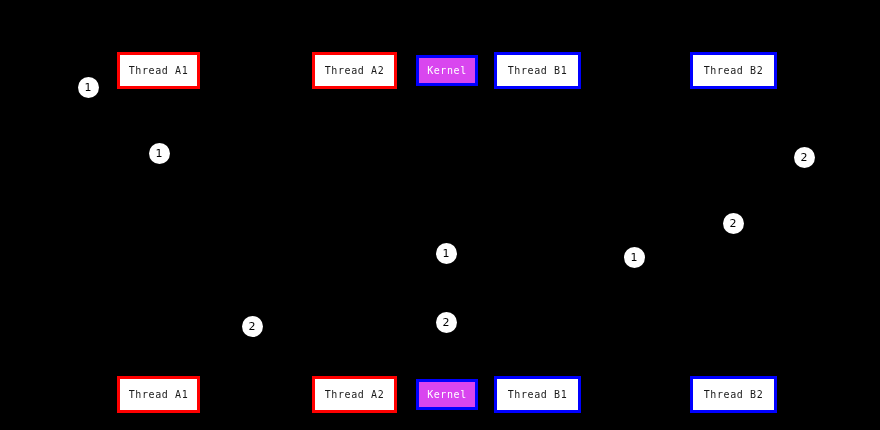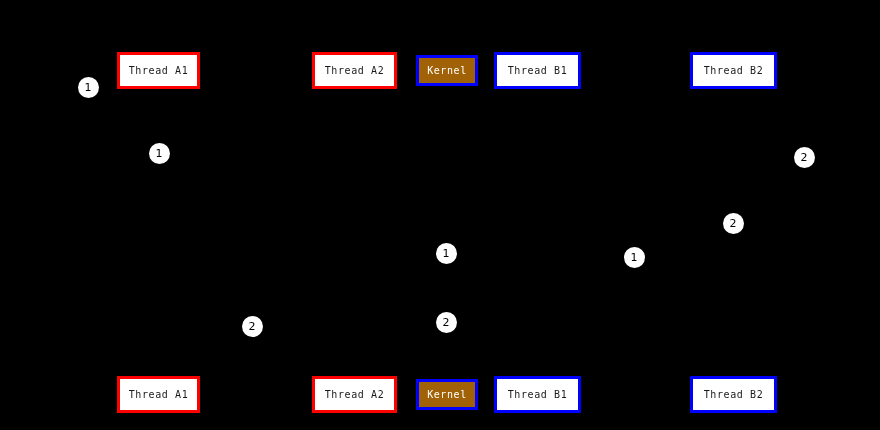--- a/index.html
+++ b/index.html
@@ -67,21 +67,21 @@
     border-color: #ff0000;
     color: #1a1a1a;
   }
   .participant.blue {
     background: #ffffff;
     border-color: #0000ff;
     color: #1a1a1a;
     justify-content: center;
   }
   .participant.kernel {
-    background: #a16207;
+    background: #d946ef;
     border-color: #0000ff;
     color: #ffffff;
   }
 
   
   .badge {
     position: absolute;
     width: 21px;
     height: 21px;
     border-radius: 50%;

